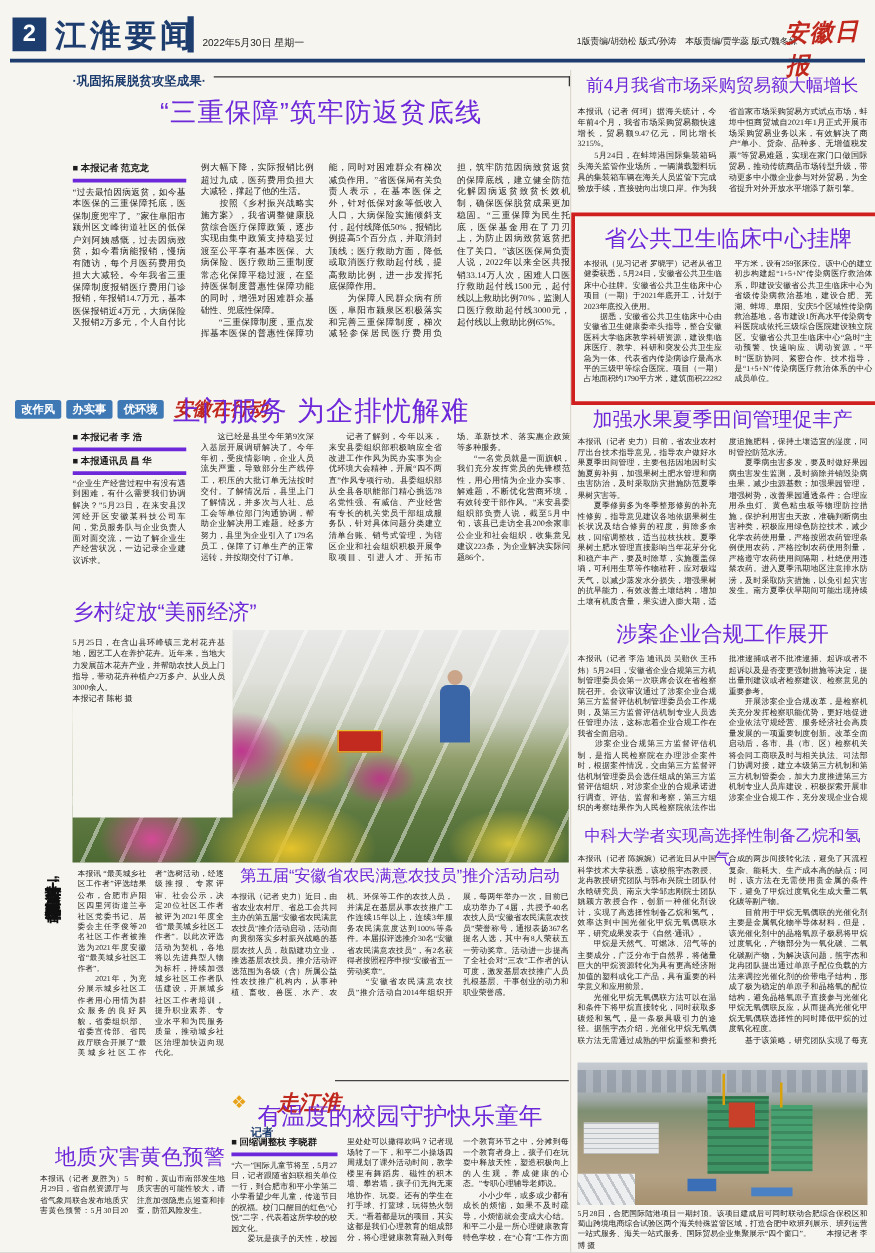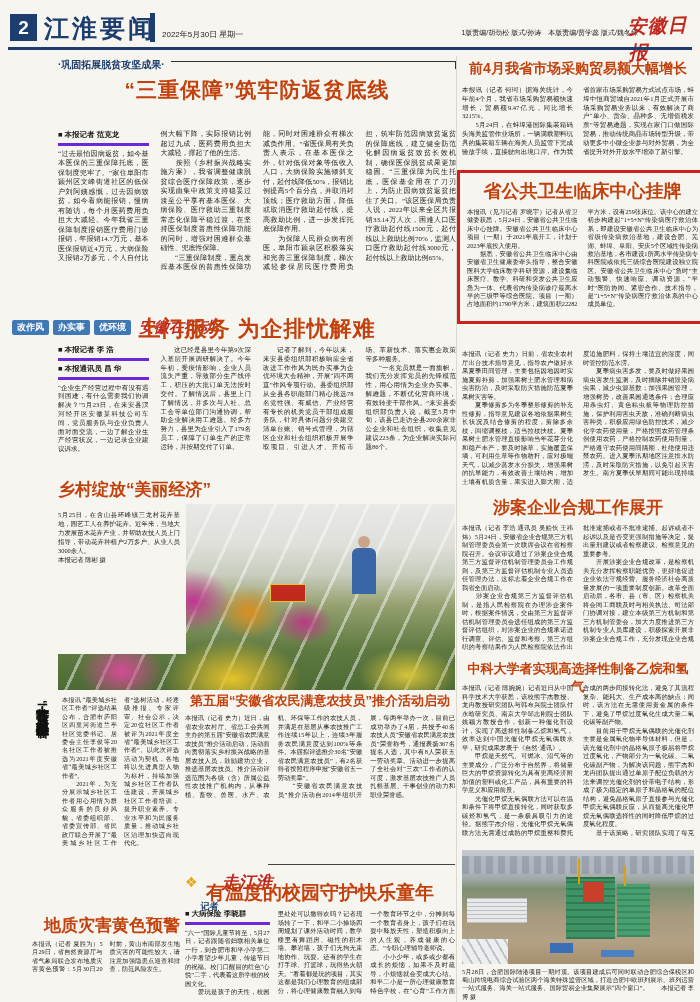--- a/index.html
+++ b/index.html
@@ -15,21 +15,21 @@
         font-size:25px;color:#1d3d6f;letter-spacing:3px;}
   .sectbar{left:150px;top:13px;width:5px;height:29px;background:#1d3d6f;}
   .pdate{left:162px;top:29px;font-size:8px;color:#222;font-family:"Liberation Sans",sans-serif;}
   .editors{left:400px;top:28px;width:238px;text-align:right;font-size:7px;color:#222;
            font-family:"Liberation Sans",sans-serif;}
   .masthead{left:628px;top:13px;font-size:19px;font-weight:700;font-style:italic;color:#c0281e;
             font-family:"Liberation Serif",serif;transform:rotate(-2deg);letter-spacing:1px;}
   .hrule{left:8px;top:47px;width:684px;height:3px;background:#1d3d6f;}
   .vdivider{left:456px;top:56px;width:1px;height:946px;background:#ddd8ce;}
   
-  .hl{font-family:"Liberation Sans",sans-serif;font-weight:700;color:#c2410c;text-align:center;}
+  .hl{font-family:"Liberation Sans",sans-serif;font-weight:400;color:#6d28d9;text-align:center;}
   .body-cols{font-size:7px;line-height:9.5px;text-align:justify;color:#1c1c1c;}
   .body-text{white-space:pre-line;}
   .byline{font-weight:700;font-size:7.5px;border-bottom:3px solid #6d28d9;
           padding-bottom:3px;margin-bottom:4px;font-family:"Liberation Sans",sans-serif;}
   
   .eyebrow-row{left:58px;top:58px;width:398px;display:flex;align-items:center;}
   .eyebrow{font-family:"Liberation Sans",sans-serif;font-weight:700;font-size:10px;color:#1d3d6f;
            white-space:nowrap;margin-right:6px;}
   .eyebrow-line{flex:1;border-top:1px solid #333;height:7px;border-right:1px solid #333;}
   .lead-hl{left:58px;top:76px;width:398px;font-size:21px;letter-spacing:1px;}
@@ -181,20 +181,21 @@
   </div>
 
   <div class="abs hl vill-hl">乡村绽放“美丽经济”</div>
   <div class="abs photo-flowers"></div>
   <div class="abs gardener-head"></div>
   <div class="abs gardener"></div>
   <div class="abs redsign"></div>
   <div class="abs vill-caption">5月25日，在含山县环峰镇三龙村花卉基地，园艺工人在养护花卉。近年来，当地大力发展苗木花卉产业，并帮助农技人员上门指导，带动花卉种植户2万多户、从业人员3000余人。
 本报记者 陈彬 摄</div>
 
+  <div class="abs hl fruit-hl">加强水果夏季田间管理促丰产</div>
   <div class="abs body-cols fruit-body">
     <div class="body-text">本报讯（记者 史力）日前，省农业农村厅出台技术指导意见，指导农户做好水果夏季田间管理，主要包括因地因时实施夏剪补剪，加强果树土肥水管理和病虫害防治，及时采取防灾措施防范夏季果树灾害等。
 　　夏季修剪多为冬季整形修剪的补充性修剪，指导意见建议各地依据果树生长状况及结合修剪的程度，剪除多余枝，回缩调整枝，适当拉枝扶枝。夏季果树土肥水管理直接影响当年花芽分化和稳产丰产，要及时除草，实施覆盖保墒，可利用生草等作物秸秆，应对极端天气，以减少蒸发水分损失，增强果树的抗旱能力，有效改善土壤结构，增加土壤有机质含量，果实进入膨大期，适度追施肥料，保持土壤适宜的湿度，同时管控防范水涝。
 　　夏季病虫害多发，要及时做好果园病虫害发生监测，及时摘除并销毁染病虫果，减少虫源基数；加强果园管理，增强树势，改善果园通透条件；合理应用杀虫灯、黄色粘虫板等物理防控措施，保护利用害虫天敌，准确判断病虫害种类，积极应用绿色防控技术，减少化学农药使用量，严格按照农药管理条例使用农药，严格控制农药使用剂量，严格遵守农药使用间隔期，杜绝使用违禁农药。进入夏季汛期地区注意排水防涝，及时采取防灾措施，以免引起灾害发生。南方夏季伏旱期间可能出现持续干旱，严重干旱的果园应及时灌溉，以防高温对树体和果实造成伤害。</div>
   </div>
 
   <div class="abs hl comp-hl">涉案企业合规工作展开</div>
   <div class="abs body-cols comp-body">
     <div class="body-text">本报讯（记者 李浩 通讯员 吴贻伙 王祎炜）5月24日，安徽省企业合规第三方机制管理委员会第一次联席会议在省检察院召开。会议审议通过了涉案企业合规第三方监督评估机制管理委员会工作规则，及第三方监督评估机制专业人员选任管理办法，这标志着企业合规工作在我省全面启动。
 　　涉案企业合规第三方监督评估机制，是指人民检察院在办理涉企案件时，根据案件情况，交由第三方监督评估机制管理委员会选任组成的第三方监督评估组织，对涉案企业的合规承诺进行调查、评估、监督和考察，第三方组织的考察结果作为人民检察院依法作出批准逮捕或者不批准逮捕、起诉或者不起诉以及是否变更强制措施等决定，提出量刑建议或者检察建议、检察意见的重要参考。
@@ -229,21 +230,21 @@
 
   <div class="abs badge">
     <span class="badge-emblem">❖</span>
     <span class="badge-label">记者</span>
     <span class="badge-script">走江淮</span>
   </div>
   <div class="abs badge-rule"></div>
 
   <div class="abs hl campus-hl">有温度的校园守护快乐童年</div>
   <div class="abs body-cols campus-body">
-    <div class="byline">■ 大病保险 李晓群</div>
+    <div class="byline">■ 回缩调整枝 李晓群</div>
     <div class="body-text">“六一”国际儿童节将至，5月27日，记者跟随省妇联相关单位一行，到合肥市和平小学第二小学看望少年儿童，传递节日的祝福。校门口醒目的红色“心悦”二字，代表着这所学校的校园文化。
 　　爱玩是孩子的天性，校园里处处可以撒得欢吗？记者现场转了一下，和平二小操场四周规划了课外活动时间，教学楼里有舞蹈房、磁性的积木墙、攀岩墙，孩子们无拘无束地协作、玩耍。还有的学生在打手球、打篮球，玩得热火朝天。“看着都是玩的项目，其实这都是我们心理教育的组成部分，将心理健康教育融入到每一个教育环节之中，分摊到每一个教育者身上，孩子们在玩耍中释放天性，塑造积极向上的人生观，养成健康的心态。”专职心理辅导老师说。
 　　小小少年，或多或少都有成长的烦恼，如果不及时疏导，小烦恼就会变成大心结。和平二小是一所心理健康教育特色学校，在“心育”工作方面下足了功夫。记者走进学校的心理辅导站，情绪宣泄室里设有心理宣泄仪、智能放松仪，孩子可以在这里宣泄不良情绪，也可以通过音乐疏解释放焦虑情绪，心理辅导站会定期筛查学生的心理问题，并及时疏导，做到防患于未然。
 　　“我们的校园文化总结为‘心悦’，是希望每个孩子都自我悦纳、自我赏识、自信阳光。我们教师和家长必须把孩子的快乐和幸福放在孩子人生发展中最重要的位置，不能以‘为了明天的幸福必须牺牲今天的快乐和幸福’为借口，剥夺孩子们的快乐童年。”和平二小校长说，教育工作者同时也是孩子童年的守护者，“心悦”的理念，是希望每一位学生高高兴兴地学习，享受学习的快乐；每一位教师高高兴兴地工作，品味教育的获得；每一位家长放心地支持教育，分享子女成长的喜悦。</div>
   </div>
 
   <div class="abs photo-port">
     <div class="skyline"></div>
     <div class="whitebldg"></div>
     <div class="tower1"></div>

